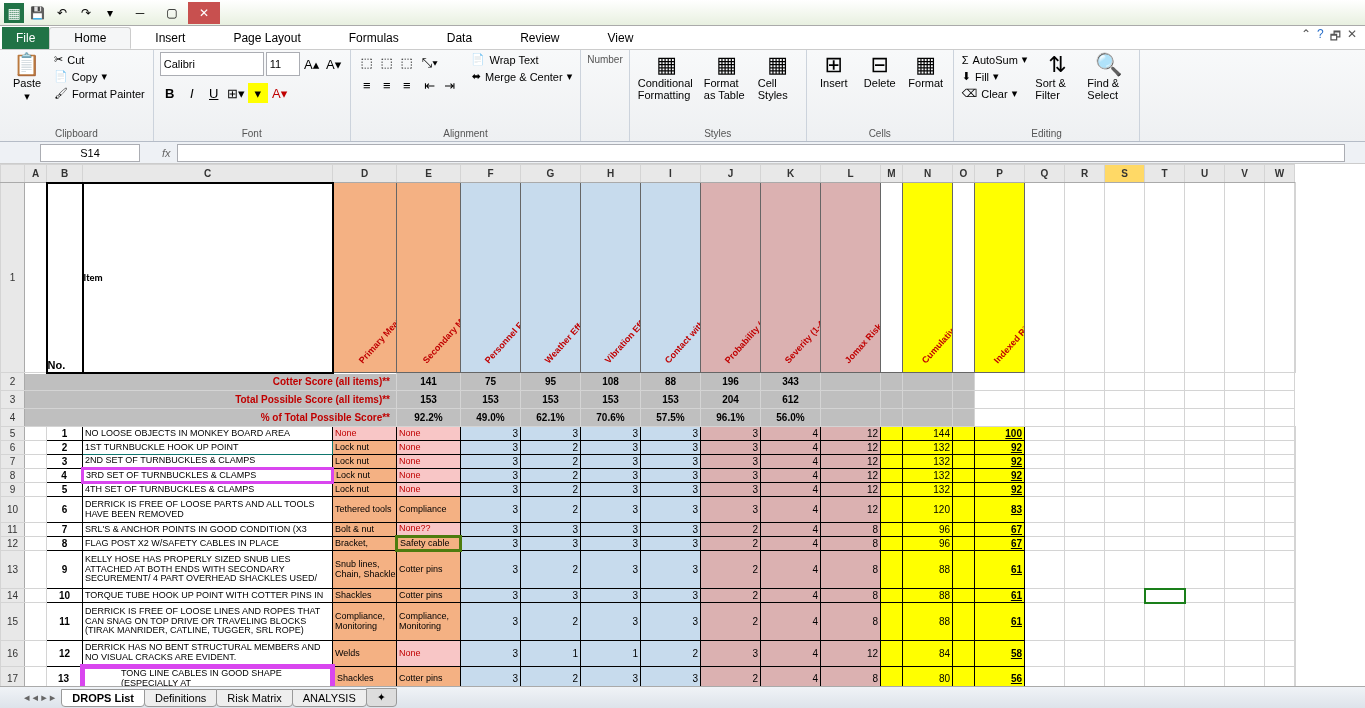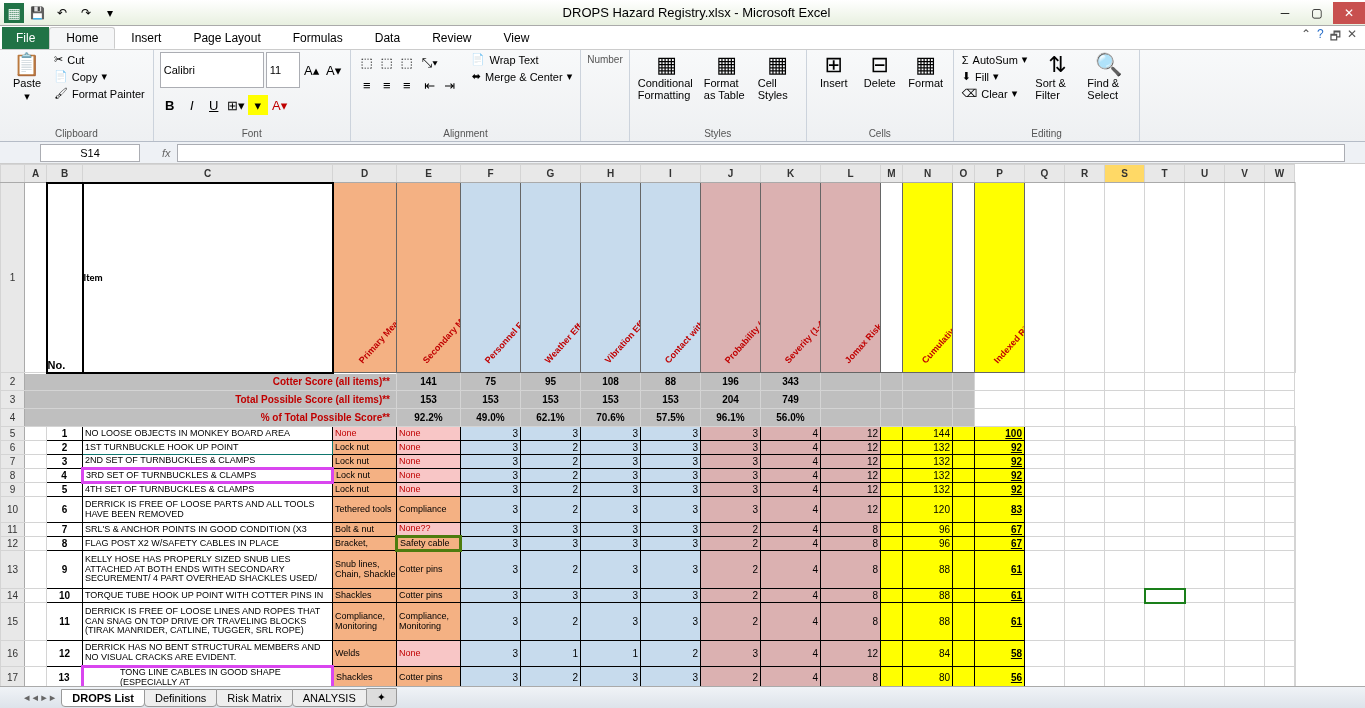--- a/index.html
+++ b/index.html
@@ -5,34 +5,34 @@
 * { box-sizing: border-box; margin: 0; padding: 0; }
 body { font-family: "Segoe UI", Tahoma, sans-serif; font-size: 11px; background: #fff; overflow: hidden; }
 .titlebar { background: linear-gradient(#fff,#e8f0e0); height: 26px; display: flex; align-items: center; border-bottom: 1px solid #aaa; }
 .qat { display: flex; align-items: center; gap: 4px; padding: 0 4px; }
 .qat-btn { width: 20px; height: 20px; display: flex; align-items: center; justify-content: center; font-size: 12px; cursor: pointer; }
 .title-text { flex: 1; text-align: center; font-size: 13px; }
 .winctl { display: flex; }
 .winctl div { width: 32px; height: 22px; display: flex; align-items: center; justify-content: center; font-size: 12px; }
 .close-btn { background: #c8504f; color: #fff; }
 .ribbon-tabs { display: flex; align-items: center; background: #fff; height: 24px; border-bottom: 1px solid #ccc; padding-left: 2px;}
-.ribbon-tab { padding: 3px 16px; font-size: 12px; cursor: pointer; }
+.ribbon-tab { padding: 3px 24px; font-size: 12px; cursor: pointer; }
 .ribbon-tab.file { background: #217346; color: #fff; padding: 4px 14px;}
 .ribbon-tab.active { background: #f5f6f7; border: 1px solid #ccc; border-bottom: 1px solid #f5f6f7; margin-bottom: -1px; border-radius: 3px 3px 0 0;}
 .ribbon-right { margin-left: auto; display: flex; gap: 6px; padding-right: 8px; font-size: 12px; color: #555;}
 .ribbon { background: linear-gradient(#f8f9fa,#eef0f2); height: 92px; display: flex; border-bottom: 1px solid #b5bcc7; font-size: 11px;}
 .rgroup { border-right: 1px solid #ccd3dc; padding: 2px 6px 0 6px; display: flex; flex-direction: column; }
 .rgroup-body { flex: 1; display: flex; align-items: flex-start; gap: 4px;}
 .rgroup-label { text-align: center; font-size: 10px; color: #555; padding: 2px 0;}
 .bigbtn { display: flex; flex-direction: column; align-items: center; width: 42px; cursor: pointer; padding: 2px; gap:1px;}
 .bigbtn .ico { font-size: 22px; line-height: 22px;}
 .smallstack { display: flex; flex-direction: column; gap: 2px; }
 .smallbtn { display: flex; align-items: center; gap: 4px; padding: 1px 2px; cursor: pointer; font-size: 11px;}
 .font-row { display: flex; gap: 2px; align-items: center; margin-bottom: 3px;}
-.font-sel { border: 1px solid #abadb3; background: #fff; height: 36px; padding: 1px 3px; font-size: 11px;}
+.font-sel { border: 1px solid #abadb3; background: #fff; height: 24px; padding: 1px 3px; font-size: 11px;}
 .sq { width: 20px; height: 20px; border: 1px solid transparent; display:inline-flex; align-items:center; justify-content:center; cursor:pointer; font-size:13px;}
 .namebox-row { display: flex; align-items: center; height: 22px; border-bottom: 1px solid #ccc; background: #eef1f5;}
 .namebox { width: 100px; border: 1px solid #abadb3; background:#fff; margin: 0 16px 0 40px; height: 18px; padding: 0 4px; font-size: 11px; text-align:center;}
 .fx { font-style: italic; margin: 0 6px; color:#666;}
 .formula-bar { flex:1; border: 1px solid #abadb3; background:#fff; height:18px; margin-right:20px;}
 .sheet { position: relative; overflow: auto; height: calc(708px - 26px - 24px - 92px - 22px - 22px); }
 table.grid { border-collapse: collapse; table-layout: fixed; }
 table.grid th, table.grid td { border: 1px solid #d4d4d4; font-size: 10px; overflow: hidden; white-space: normal; vertical-align: middle; line-height:1.1;}
 .rowhdr { background: #e8e8e8; width: 24px; text-align: center; font-size: 10px; color:#333; border-right:1px solid #aaa !important;}
 .colhdr { background: #e8e8e8; height: 18px; text-align: center; font-size: 10px; color:#333; border-bottom:1px solid #aaa !important;}
@@ -58,21 +58,20 @@
 <body>
 
 <div class="titlebar">
   <div class="qat">
     <div class="qat-btn" style="background:#217346;color:#fff;font-size:14px;">▦</div>
     <div class="qat-btn">💾</div>
     <div class="qat-btn">↶</div>
     <div class="qat-btn">↷</div>
     <div class="qat-btn">▾</div>
   </div>
-  <div class="title-text">DROPS Hazard Registry.xlsx - Microsoft Excel</div>
   <div class="winctl">
     <div>─</div>
     <div>▢</div>
     <div class="close-btn">✕</div>
   </div>
 </div>
 
 <div class="ribbon-tabs">
   <div class="ribbon-tab file">File</div>
   <div class="ribbon-tab active">Home</div>
@@ -308,21 +307,21 @@
         </tr>
         <tr class="summary-row">
           <td class="rowhdr" style="background:#e8e8e8;font-weight:normal;">3</td>
           <td colspan="4" class="summary-label">Total Possible Score (all items)**</td>
           <td>153</td>
           <td>153</td>
           <td>153</td>
           <td>153</td>
           <td>153</td>
           <td>204</td>
-          <td>749</td>
+          <td>612</td>
           <td></td>
           <td></td>
           <td></td>
           <td></td>
           <td style="background:#fff;font-weight:normal;"></td>
           <td style="background:#fff;font-weight:normal;"></td>
           <td style="background:#fff;font-weight:normal;"></td>
           <td style="background:#fff;font-weight:normal;"></td>
           <td style="background:#fff;font-weight:normal;"></td>
           <td style="background:#fff;font-weight:normal;"></td>
@@ -673,21 +672,21 @@
           <td class=""></td>
           <td class=""></td>
           <td class=""></td>
           <td class=""></td>
           <td class=""></td>
         </tr>
         <tr class="data-row">
           <td class="rowhdr">17</td>
           <td></td>
           <td class="bold" style="text-align:center;border:1px solid #000;">13</td>
-          <td class="txt" style="border:3px solid #d946ef;padding-left:36px;">TONG LINE CABLES IN GOOD SHAPE (ESPECIALLY AT</td>
+          <td class="txt" style="border:5px solid #d946ef;padding-left:36px;">TONG LINE CABLES IN GOOD SHAPE (ESPECIALLY AT</td>
           <td class="txt c-orange" style="border:1px solid #000;">Shackles</td>
           <td class="txt c-orange" style="border:1px solid #000;">Cotter pins</td>
           <td class="num c-blue" style="border:1px solid #000;">3</td>
           <td class="num c-blue" style="border:1px solid #000;">2</td>
           <td class="num c-blue" style="border:1px solid #000;">3</td>
           <td class="num c-blue" style="border:1px solid #000;">3</td>
           <td class="num c-rose" style="border:1px solid #000;">2</td>
           <td class="num c-rose" style="border:1px solid #000;">4</td>
           <td class="num c-rose" style="border:1px solid #000;">8</td>
           <td class="c-yellow" style="border:1px solid #000;"></td>

